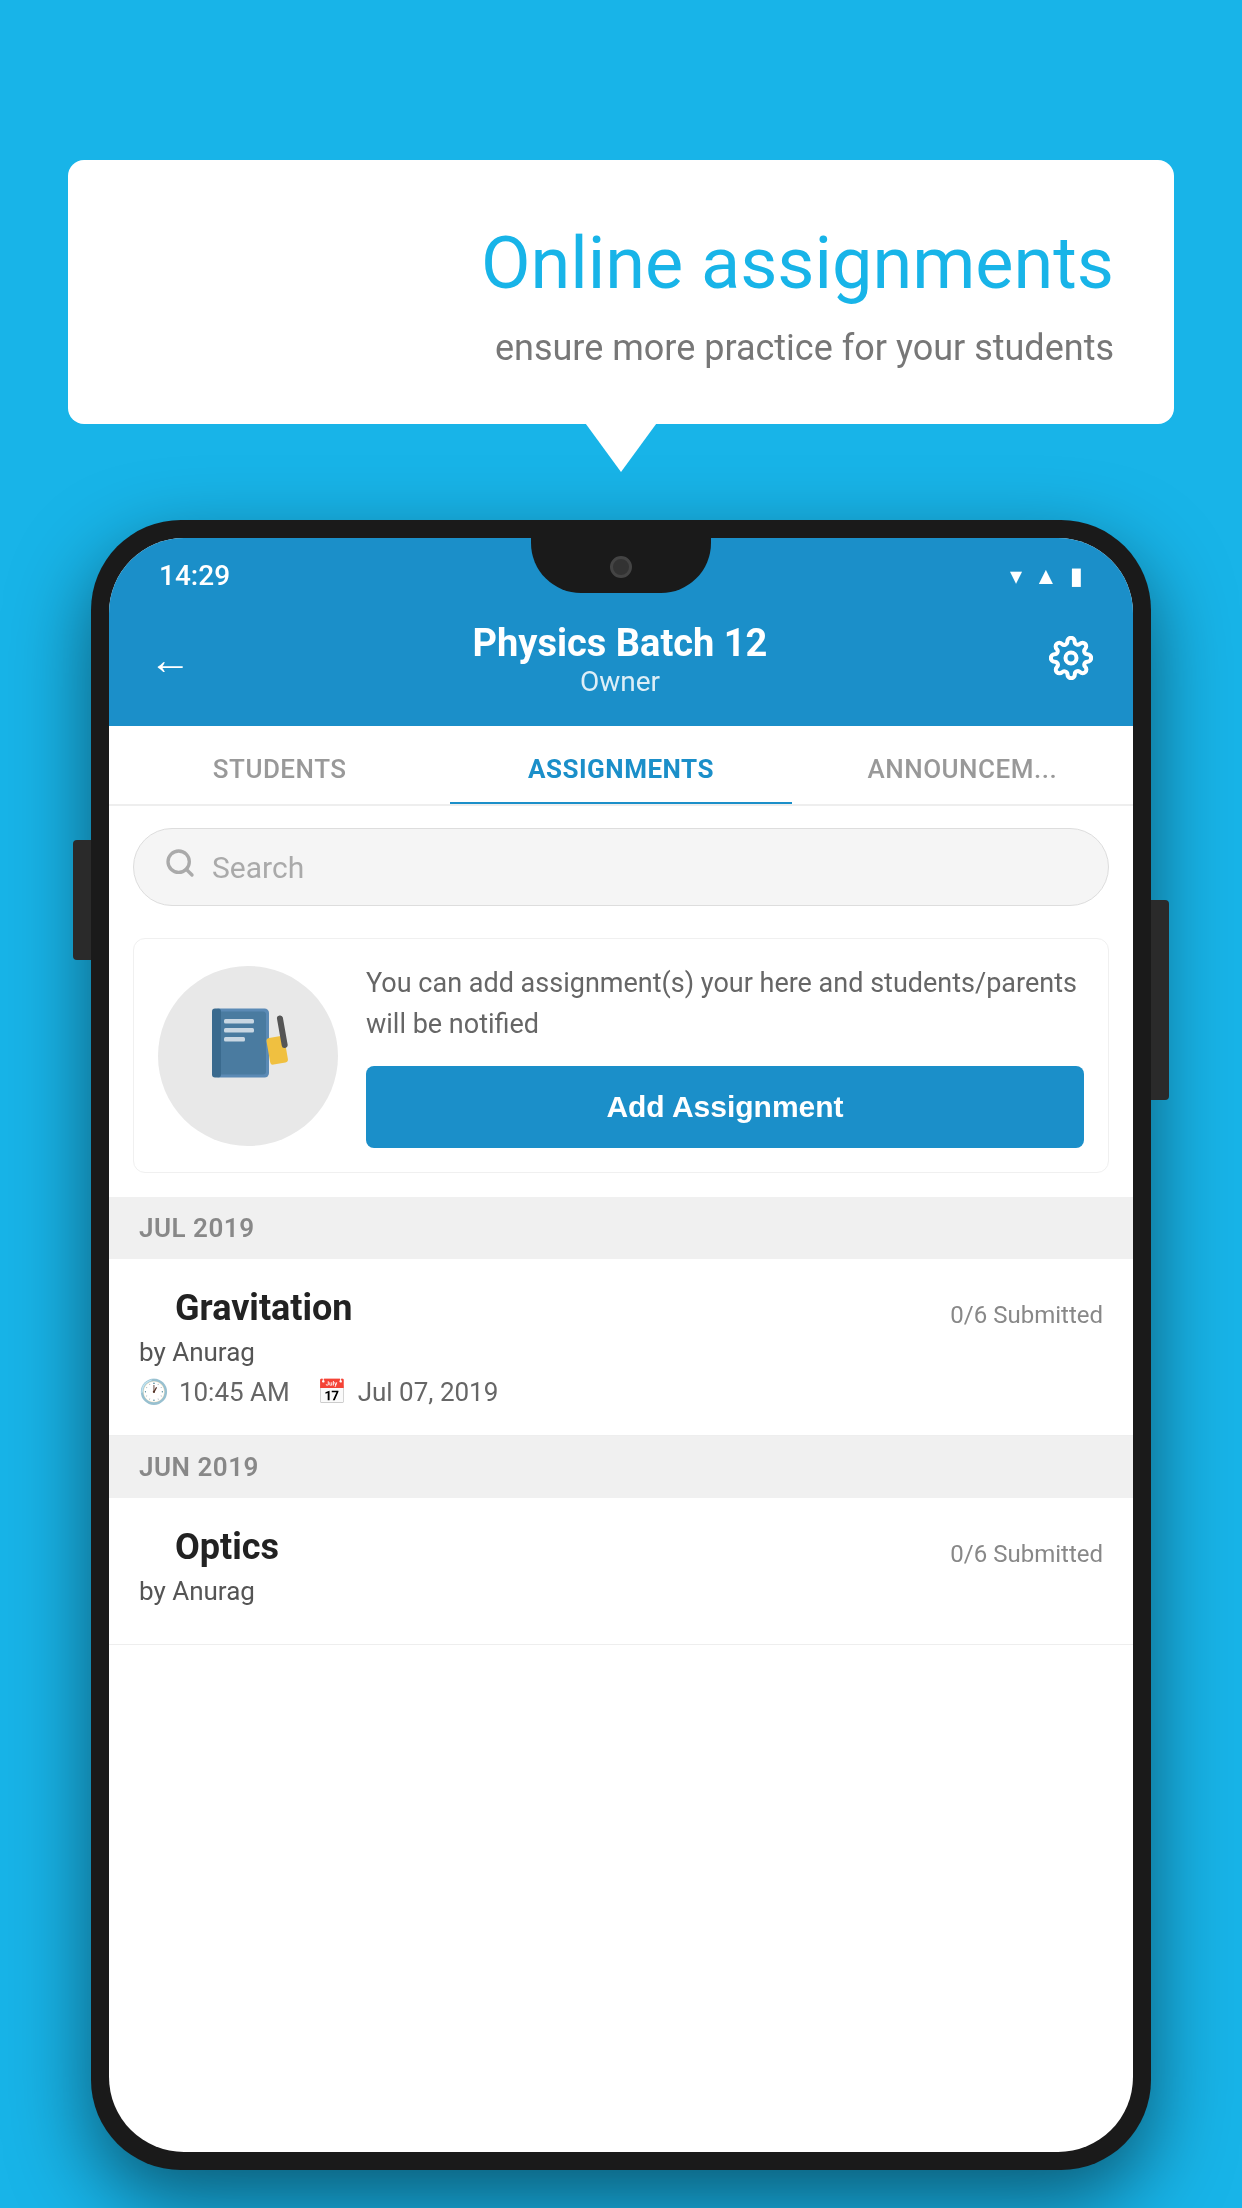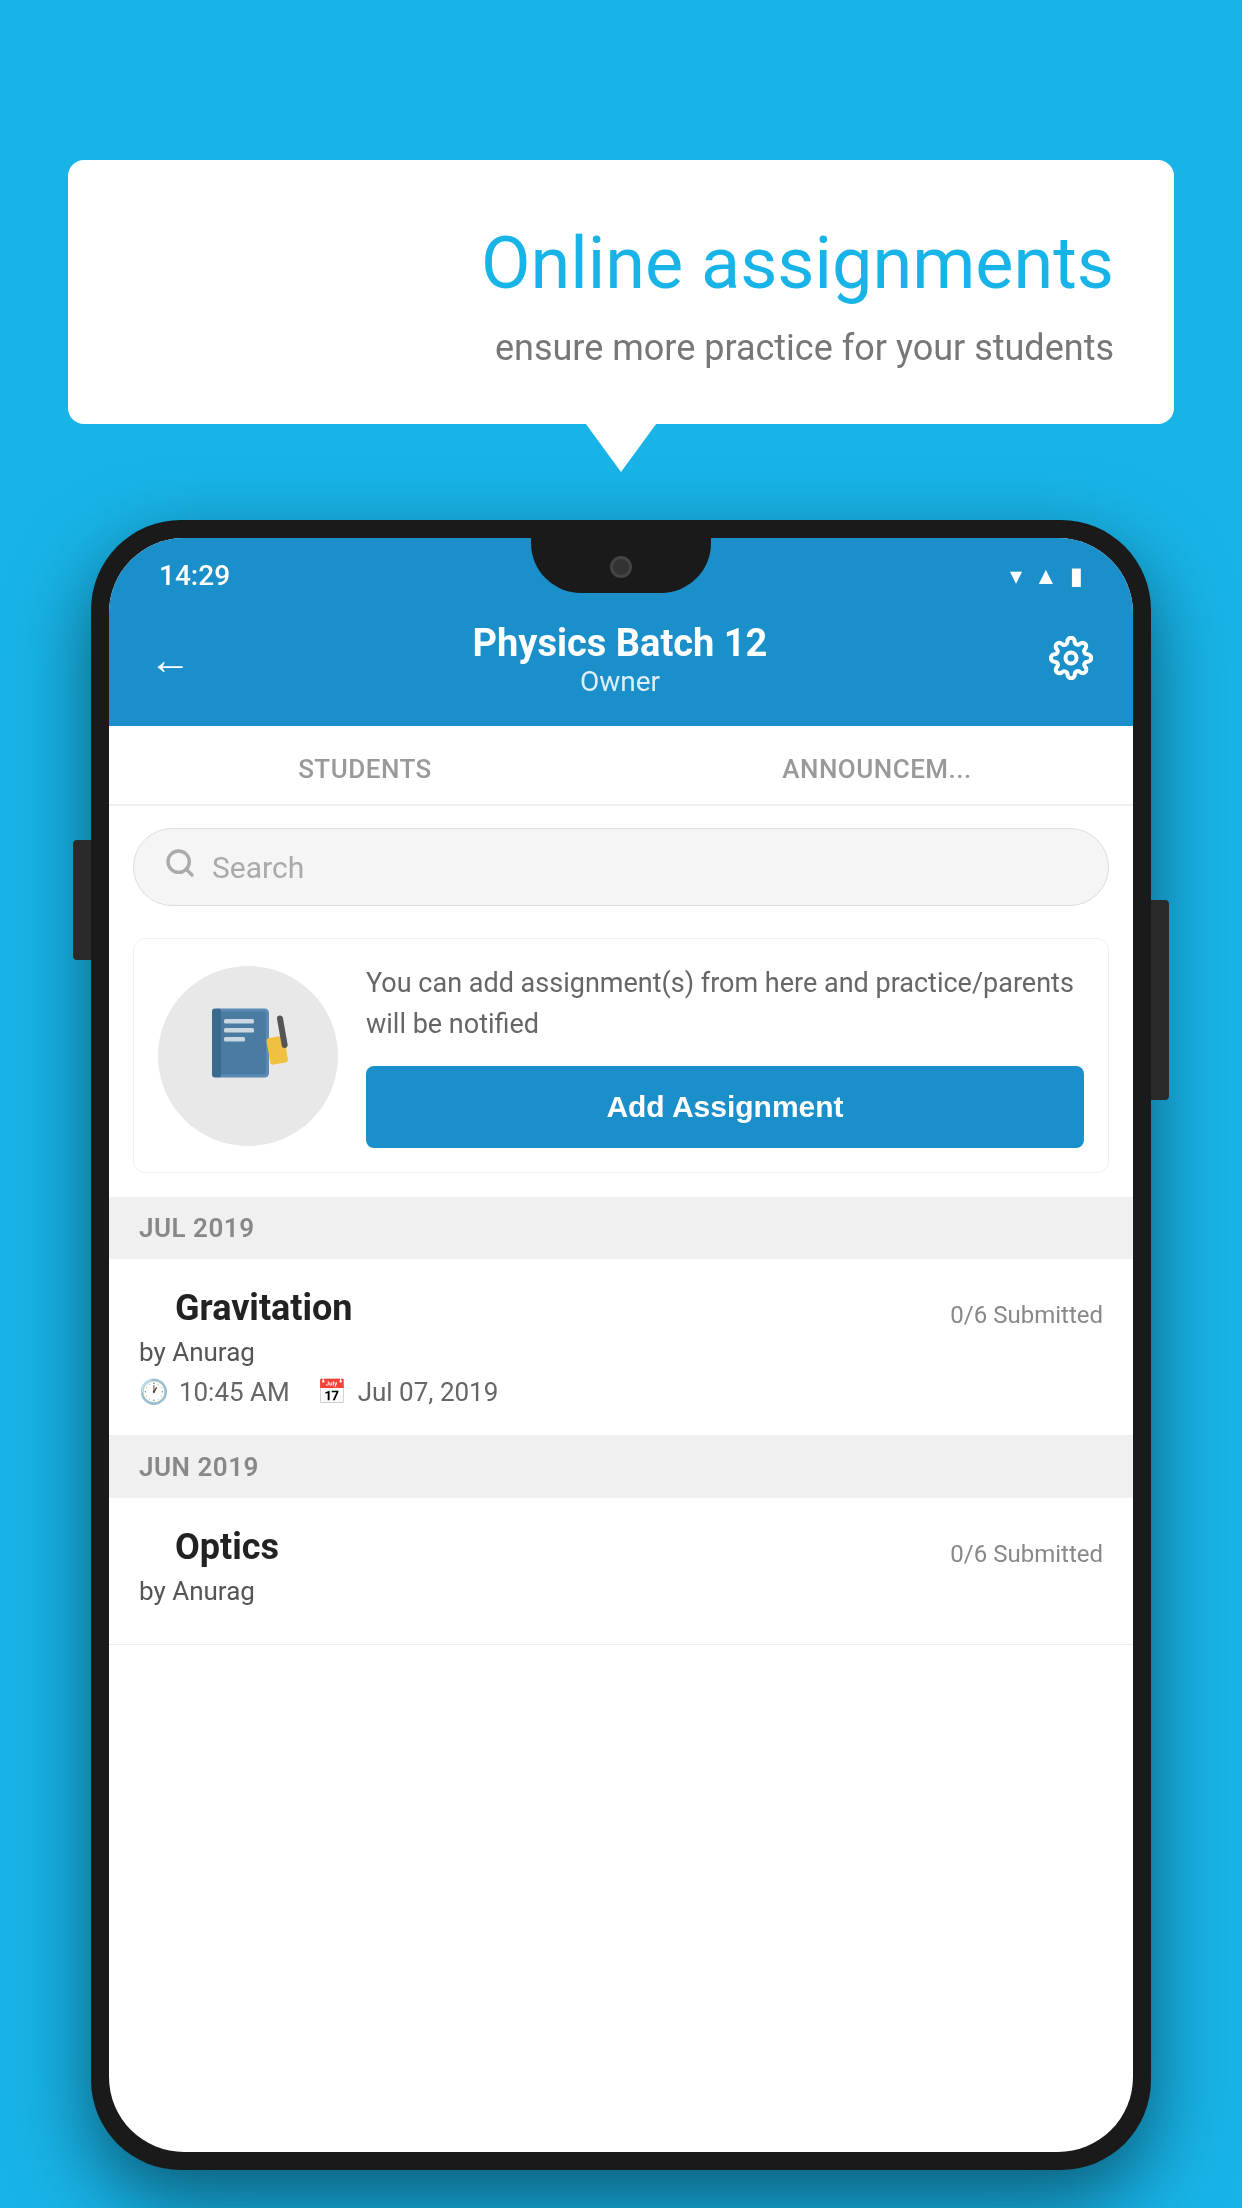--- a/index.html
+++ b/index.html
@@ -417,20 +417,23 @@
             <svg width="44" height="44" viewBox="0 0 24 24" fill="none" stroke="white" stroke-width="2.2" stroke-linecap="round" stroke-linejoin="round">
               <circle cx="12" cy="12" r="3"></circle>
               <path d="M19.4 15a1.65 1.65 0 00.33 1.82l.06.06a2 2 0 010 2.83 2 2 0 01-2.83 0l-.06-.06a1.65 1.65 0 00-1.82-.33 1.65 1.65 0 00-1 1.51V21a2 2 0 01-2 2 2 2 0 01-2-2v-.09A1.65 1.65 0 009 19.4a1.65 1.65 0 00-1.82.33l-.06.06a2 2 0 01-2.83 0 2 2 0 010-2.83l.06-.06A1.65 1.65 0 004.68 15a1.65 1.65 0 00-1.51-1H3a2 2 0 01-2-2 2 2 0 012-2h.09A1.65 1.65 0 004.6 9a1.65 1.65 0 00-.33-1.82l-.06-.06a2 2 0 010-2.83 2 2 0 012.83 0l.06.06A1.65 1.65 0 009 4.68a1.65 1.65 0 001-1.51V3a2 2 0 012-2 2 2 0 012 2v.09a1.65 1.65 0 001 1.51 1.65 1.65 0 001.82-.33l.06-.06a2 2 0 012.83 0 2 2 0 010 2.83l-.06.06A1.65 1.65 0 0019.4 9a1.65 1.65 0 001.51 1H21a2 2 0 012 2 2 2 0 01-2 2h-.09a1.65 1.65 0 00-1.51 1z"></path>
             </svg>
           </span>
         </div>
 
         <div class="tab-bar">
           <div class="tab-item">
             <span>STUDENTS</span>
+          </div>
+          <div class="tab-item active">
+            <span>ASSIGNMENTS</span>
           </div>
           <div class="tab-item">
             <span>ANNOUNCEM...</span>
           </div>
         </div>
 
         <div class="search-container">
           <div class="search-bar">
             <span class="search-icon-wrap">
               <svg width="32" height="32" viewBox="0 0 24 24" fill="none" stroke="#aaa" stroke-width="2.5" stroke-linecap="round" stroke-linejoin="round">
@@ -451,21 +454,21 @@
                 <rect x="14" y="12" width="20" height="3" rx="1" fill="white" opacity="0.7"></rect>
                 <rect x="14" y="18" width="20" height="3" rx="1" fill="white" opacity="0.7"></rect>
                 <rect x="14" y="24" width="14" height="3" rx="1" fill="white" opacity="0.7"></rect>
                 <rect x="6" y="5" width="6" height="46" rx="2" fill="#3a6a8e"></rect>
                 <rect x="42" y="25" width="12" height="18" rx="2" fill="#f0c040" transform="rotate(-10 42 25)"></rect>
                 <rect x="49" y="10" width="4" height="22" rx="2" fill="#555" transform="rotate(-10 49 10)"></rect>
               </svg>
             </span>
           </div>
           <div class="promo-text-area">
-            <div class="promo-description">You can add assignment(s) from here and practice/parents will be notified</div>
+            <div class="promo-description">You can add assignment(s) your here and students/parents will be notified</div>
             <button class="add-assignment-btn">Add Assignment</button>
           </div>
         </div>
 
         <div class="month-separator">JUL 2019</div>
 
         <div class="assignment-item">
           <div class="assignment-top-row">
             <span class="assignment-name">Gravitation</span>
             <span class="assignment-submitted">0/6 Submitted</span>

